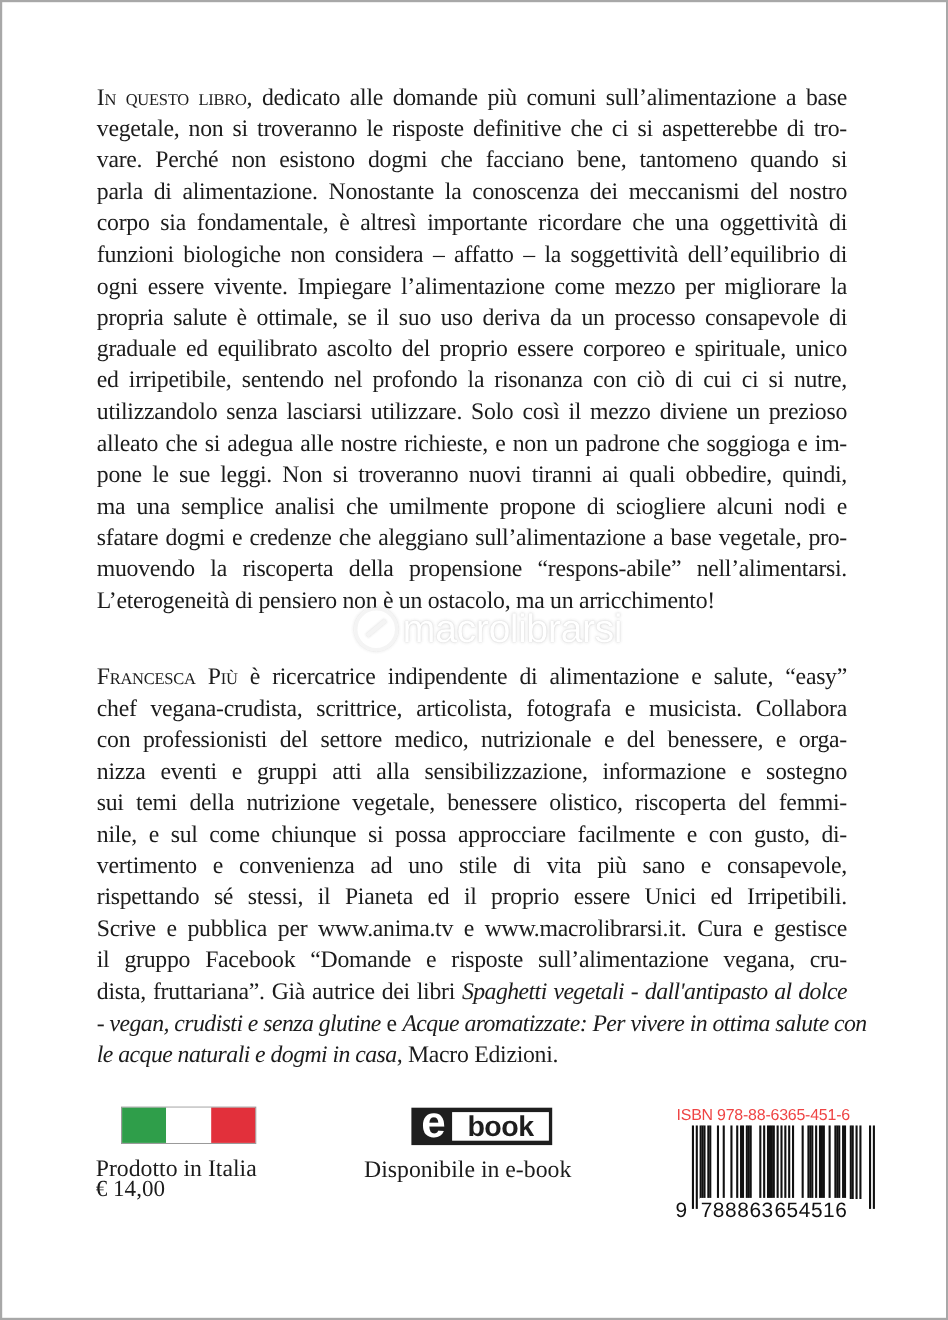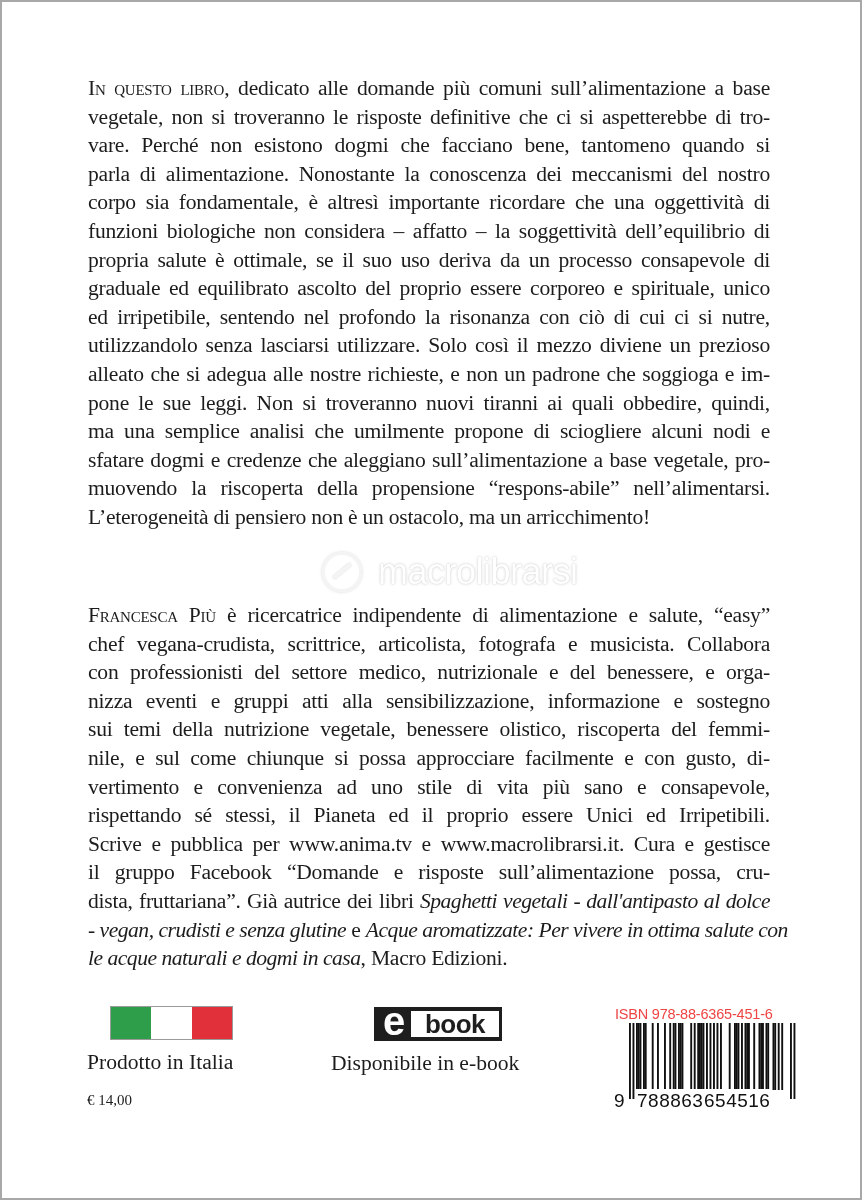--- a/index.html
+++ b/index.html
@@ -40,21 +40,21 @@
 
     .watermark {
       position: absolute;
       left: 322px; top: 551px;
       font-family: "Liberation Sans", "DejaVu Sans", sans-serif;
       font-size: 36px;
       color: #ffffff;
       text-shadow: 0 0 3px rgba(120,120,120,0.35), 0 0 1px rgba(150,150,150,0.4);
       opacity: 0.9;
       letter-spacing: -0.5px;
-      display: flex; align-items: center; gap: 14px;
+      display: flex; align-items: center; gap: 2px;
     }
     .watermark .wm-logo {
       width: 34px; height: 34px;
       border: 3px solid #f3f3f3;
       border-radius: 50%;
       box-shadow: 0 0 3px rgba(120,120,120,0.35);
       position: relative;
       margin-right: 2px;
     }
     .watermark .wm-logo::after {
@@ -69,22 +69,22 @@
       width: 121px; height: 32px;
       display: flex;
       border: 1px solid #9a9a9a;
     }
     .flag span { flex: 1; }
     .made-in {
       position: absolute; left: 87px; top: 1050px;
       font-size: 21.6px;
     }
     .price {
-      position: absolute; left: 87px; top: 1092px;
-      font-size: 15px;
+      position: absolute; left: 87px; top: 1068px;
+      font-size: 21px;
     }
     .ebook-logo {
       position: absolute; left: 374px; top: 1007px;
       width: 128px; height: 34px;
       background: #1e1e1e;
       display: flex; align-items: center;
       box-sizing: border-box;
       padding: 2px 3px;
     }
     .ebook-logo .e {
@@ -131,20 +131,21 @@
 
 <div class="frame"></div>
 
 <div class="text-block" id="para-intro">
   <span class="line"><span class="sc">In questo libro</span><span>, dedicato alle domande più comuni sull’alimentazione a base</span></span>
   <span class="line">vegetale, non si troveranno le risposte definitive che ci si aspetterebbe di tro-</span>
   <span class="line">vare. Perché non esistono dogmi che facciano bene, tantomeno quando si</span>
   <span class="line">parla di alimentazione. Nonostante la conoscenza dei meccanismi del nostro</span>
   <span class="line">corpo sia fondamentale, è altresì importante ricordare che una oggettività di</span>
   <span class="line">funzioni biologiche non considera – affatto – la soggettività dell’equilibrio di</span>
+  <span class="line">ogni essere vivente. Impiegare l’alimentazione come mezzo per migliorare la</span>
   <span class="line">propria salute è ottimale, se il suo uso deriva da un processo consapevole di</span>
   <span class="line">graduale ed equilibrato ascolto del proprio essere corporeo e spirituale, unico</span>
   <span class="line">ed irripetibile, sentendo nel profondo la risonanza con ciò di cui ci si nutre,</span>
   <span class="line">utilizzandolo senza lasciarsi utilizzare. Solo così il mezzo diviene un prezioso</span>
   <span class="line">alleato che si adegua alle nostre richieste, e non un padrone che soggioga e im-</span>
   <span class="line">pone le sue leggi. Non si troveranno nuovi tiranni ai quali obbedire, quindi,</span>
   <span class="line">ma una semplice analisi che umilmente propone di sciogliere alcuni nodi e</span>
   <span class="line">sfatare dogmi e credenze che aleggiano sull’alimentazione a base vegetale, pro-</span>
   <span class="line">muovendo la riscoperta della propensione “respons-abile” nell’alimentarsi.</span>
   <span class="line last">L’eterogeneità di pensiero non è un ostacolo, ma un arricchimento!</span>
@@ -158,21 +159,21 @@
 <div class="text-block" id="para-bio">
   <span class="line"><span class="sc">Francesca Più</span><span> è ricercatrice indipendente di alimentazione e salute, “easy”</span></span>
   <span class="line">chef vegana-crudista, scrittrice, articolista, fotografa e musicista. Collabora</span>
   <span class="line">con professionisti del settore medico, nutrizionale e del benessere, e orga-</span>
   <span class="line">nizza eventi e gruppi atti alla sensibilizzazione, informazione e sostegno</span>
   <span class="line">sui temi della nutrizione vegetale, benessere olistico, riscoperta del femmi-</span>
   <span class="line">nile, e sul come chiunque si possa approcciare facilmente e con gusto, di-</span>
   <span class="line">vertimento e convenienza ad uno stile di vita più sano e consapevole,</span>
   <span class="line">rispettando sé stessi, il Pianeta ed il proprio essere Unici ed Irripetibili.</span>
   <span class="line">Scrive e pubblica per www.anima.tv e www.macrolibrarsi.it. Cura e gestisce</span>
-  <span class="line">il gruppo Facebook “Domande e risposte sull’alimentazione possa, cru-</span>
+  <span class="line">il gruppo Facebook “Domande e risposte sull’alimentazione vegana, cru-</span>
   <span class="line"><span>dista, fruttariana”. Già autrice dei libri </span><span class="it">Spaghetti vegetali - dall'antipasto al dolce</span></span>
   <span class="line"><span class="it">- vegan, crudisti e senza glutine</span><span> e </span><span class="it">Acque aromatizzate: Per vivere in ottima salute con</span></span>
   <span class="line last"><span class="it">le acque naturali e dogmi in casa</span><span>, Macro Edizioni.</span></span>
 </div>
 
 <div class="flag">
   <span class="flag-band" style="background: rgb(47, 158, 74);"></span>
   <span class="flag-band" style="background: rgb(255, 255, 255);"></span>
   <span class="flag-band" style="background: rgb(226, 48, 59);"></span>
 </div>

